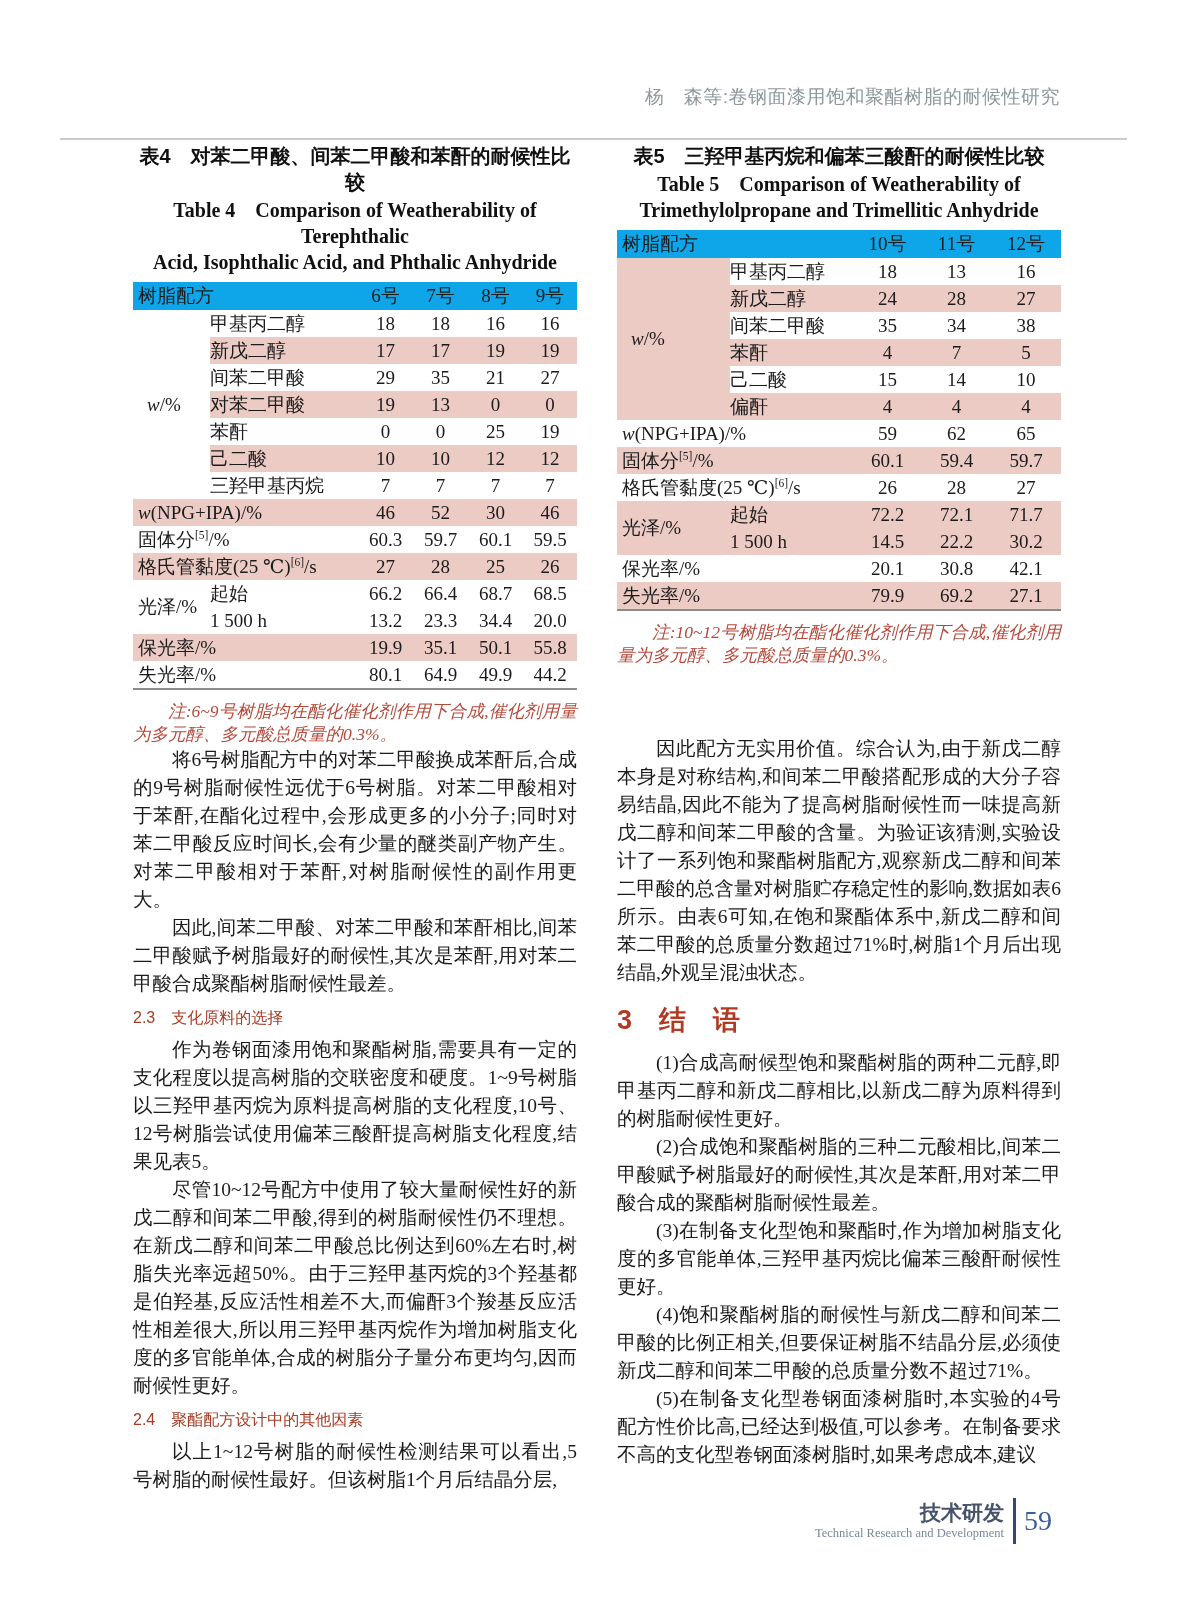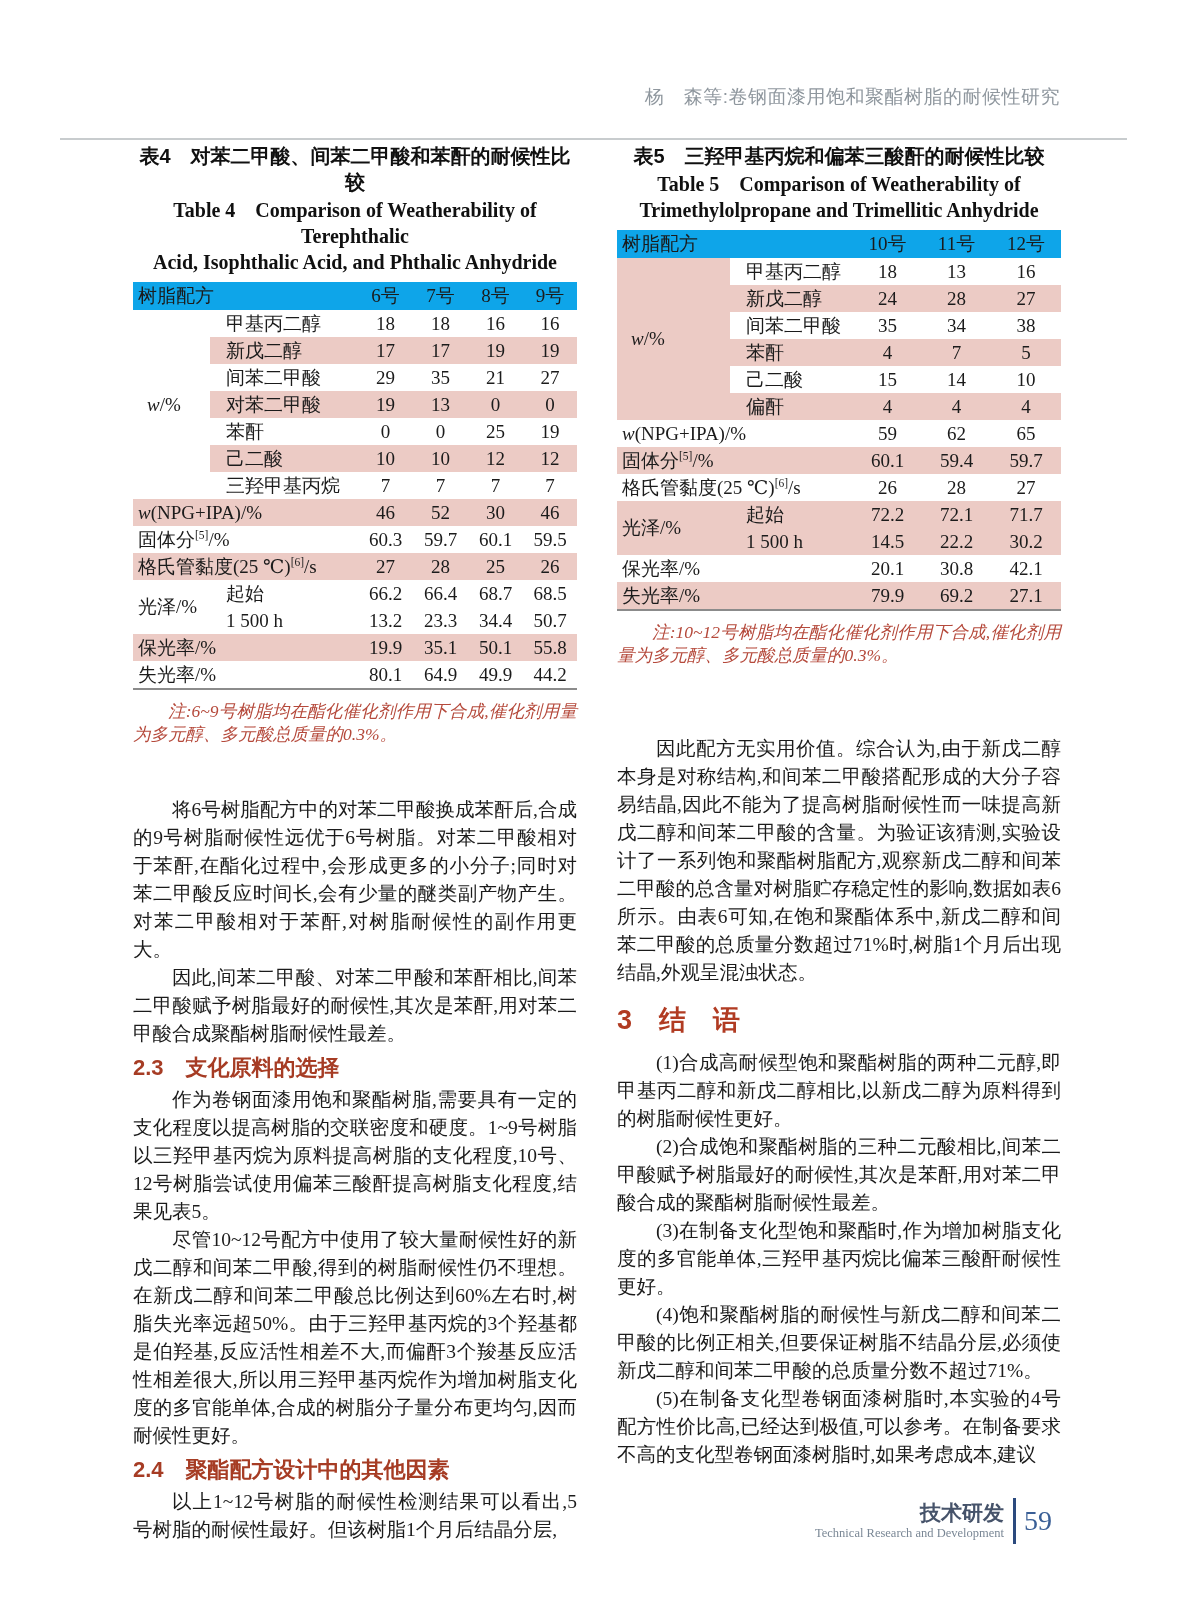--- a/index.html
+++ b/index.html
@@ -39,42 +39,42 @@
 
   
   table.dt {
     border-collapse:collapse; table-layout:fixed;
     width:444px; margin-top:7px; font-size:19px;
   }
   .dt td { height:27px; padding:0; vertical-align:middle; line-height:22px; }
   .dt tr.hdr td { background:#0ea5e9; height:28px; }
   .dt td.pink { background:#eccbc5; }
   .dt td.lab { text-align:left; padding-left:5px; }
-  .dt td.sub { text-align:left; padding-left:16px; }
+  .dt td.sub { text-align:left; padding-left:0; }
   .dt td.grp { text-align:left; padding-left:14px; }
   .dt td.val { text-align:center; }
   .dt sup { font-size:11.5px; vertical-align:super; line-height:0; }
   .dt i { font-style:italic; }
   .t-rule { height:2px; background:#8b8b8b; }
   .t-note {
     color:#b5493b; font-style:italic;
     font-size:17.5px; line-height:23px;
     text-align:justify; text-indent:2em; margin:10px 0 0 0;
   }
 
   
   .body-p {
     font-size:19.5px; line-height:28px; text-align:justify;
     text-indent:2em; margin:0; color:#1b1b1b;
   }
-  .p-first-left  { margin-top:50px; }
+  .p-first-left  { }
   .p-first-right { margin-top:68px; }
   .sec-h {
     font-family:"Liberation Sans","DejaVu Sans",sans-serif;
-    font-weight:bold; font-size:22px; line-height:28px;
+    font-weight:normal; font-size:16px; line-height:28px;
     color:#a63c24; margin:6px 0 4px 0;
   }
   .concl-h {
     font-family:"Liberation Sans","DejaVu Sans",sans-serif;
     font-weight:bold; font-size:27px; line-height:34px;
     color:#b13b22; margin:16px 0 12px 0;
   }
 
   
   .footer {
@@ -196,21 +196,21 @@
       <td class="val">66.2</td>
       <td class="val">66.4</td>
       <td class="val">68.7</td>
       <td class="val">68.5</td>
     </tr>
     <tr>
       <td class="sub">1 500 h</td>
       <td class="val">13.2</td>
       <td class="val">23.3</td>
       <td class="val">34.4</td>
-      <td class="val">50.7</td>
+      <td class="val">20.0</td>
     </tr>
     <tr>
       <td class="lab pink" colspan="2"><span>保光率/%</span></td>
       <td class="val pink">19.9</td>
       <td class="val pink">35.1</td>
       <td class="val pink">50.1</td>
       <td class="val pink">55.8</td>
     </tr>
     <tr>
       <td class="lab" colspan="2"><span>失光率/%</span></td>

